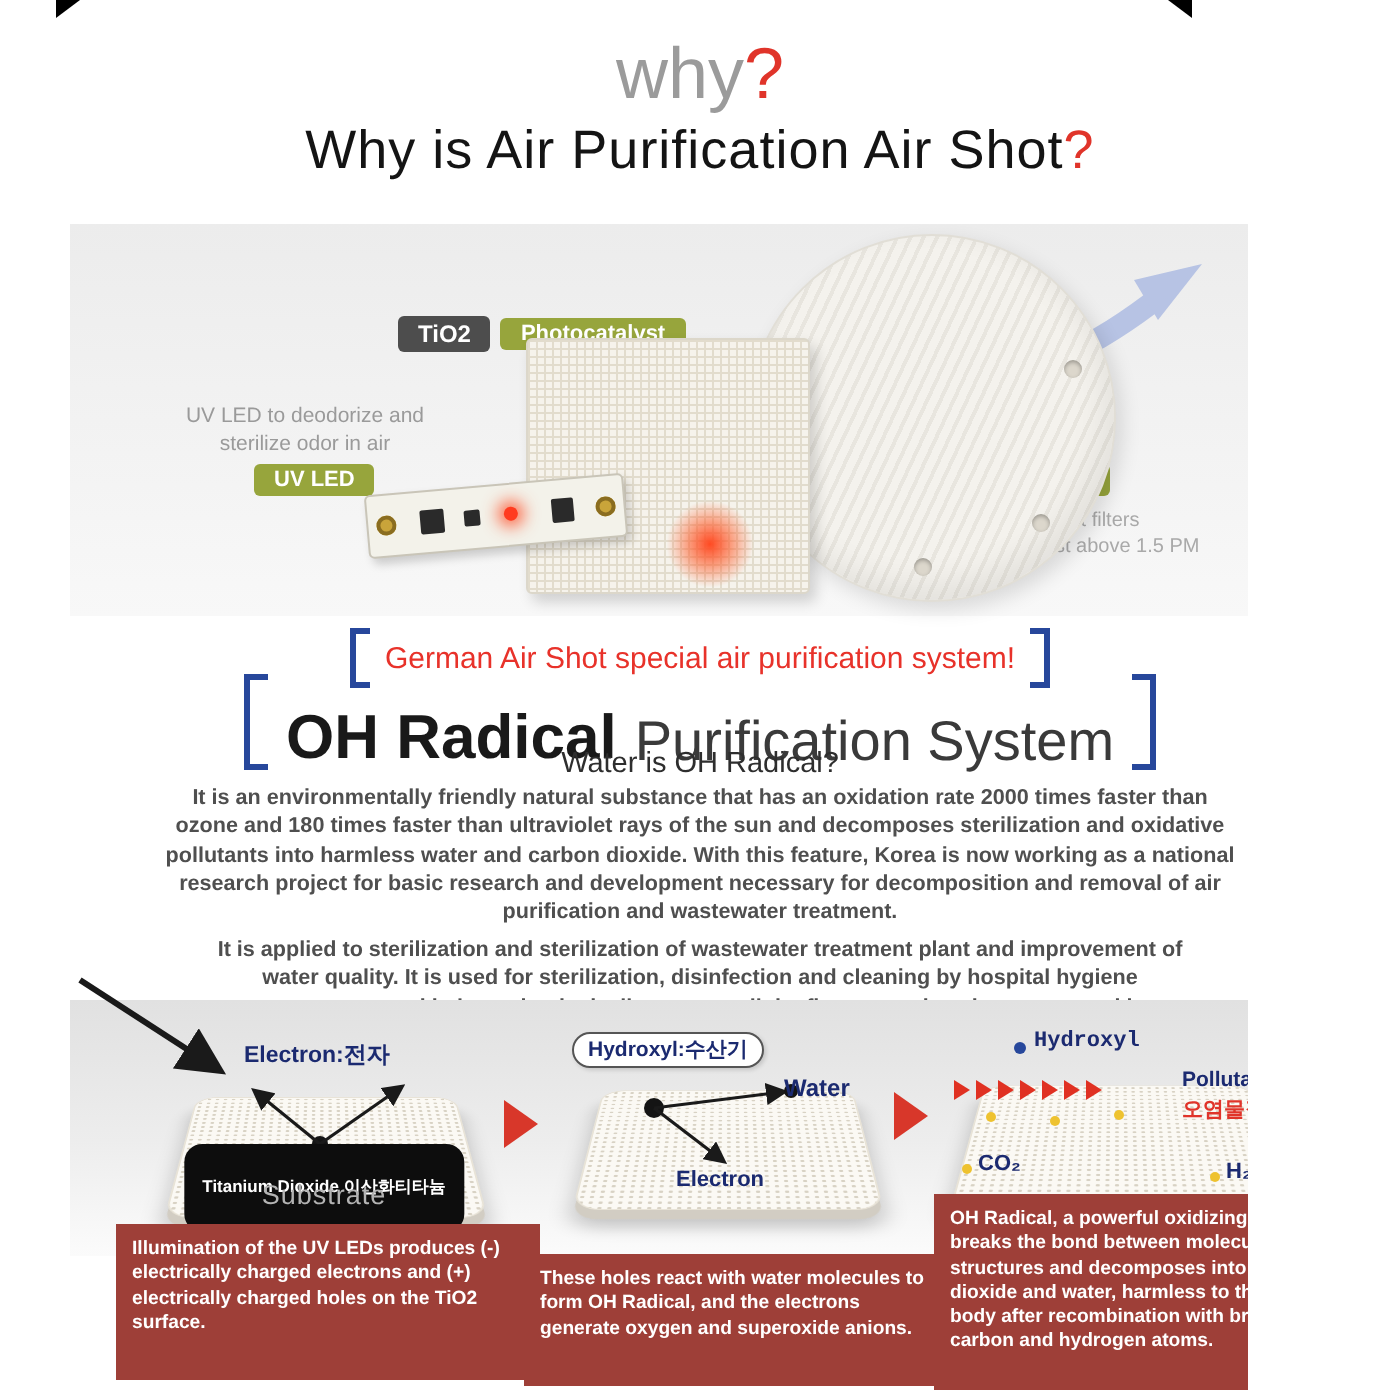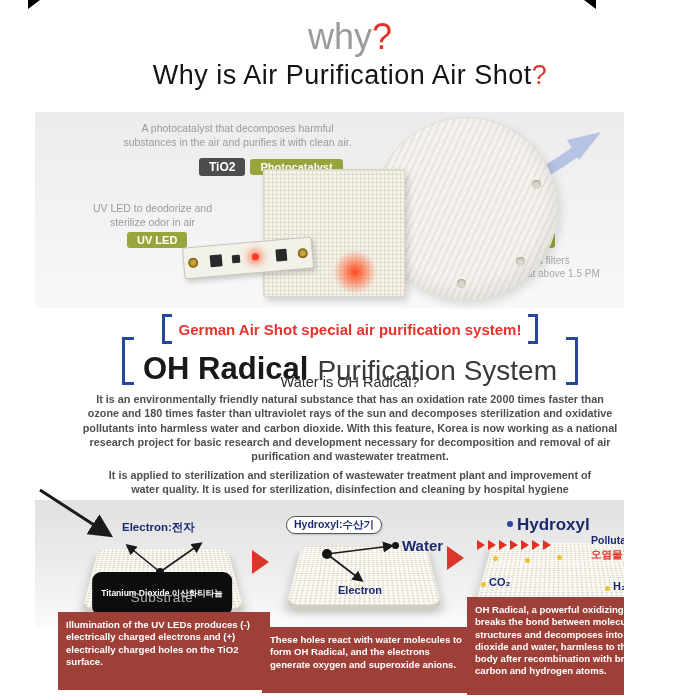--- a/index.html
+++ b/index.html
@@ -46,21 +46,21 @@
   .pcb{left:148px;top:130px;width:128px;height:30px;z-index:4;transform:rotate(-5deg);
        background:#f3f2ea;border:1px solid #c9c5b8;border-radius:3px;box-shadow:2px 3px 5px rgba(0,0,0,.18);}
   .pad{position:absolute;width:10px;height:10px;border-radius:50%;background:#c9a43a;
        box-shadow:inset 0 0 0 2px #8a6d20;}
   .chip{position:absolute;background:#2a2a2a;border-radius:1px;}
   .led{position:absolute;width:7px;height:7px;border-radius:50%;background:#ff3b1f;
        box-shadow:0 0 8px 3px rgba(255,70,30,.8);}
 
   
   .banner{left:0;top:314px;width:700px;display:flex;justify-content:center;align-items:center;gap:7px;}
-  .banner-text{color:#e8322a;font-size:15px;font-weight:bold;}
+  .banner-text{color:#e8322a;font-size:15px;font-weight:normal;}
   .brk{width:7px;height:24px;border:3px solid #27479b;}
   .brk.l{border-right:none;} .brk.r{border-left:none;}
   .sys-title{left:0;top:337px;width:700px;display:flex;justify-content:center;align-items:flex-end;gap:9px;}
   .brk-big{width:9px;height:42px;border:3px solid #27479b;margin-bottom:2px;}
   .brk-big.l{border-right:none;} .brk-big.r{border-left:none;}
   .sys-strong{font-size:31px;font-weight:bold;color:#191919;}
   .sys-light{font-size:28px;color:#3a3a3a;}
   .question{left:0;top:374px;width:700px;text-align:center;font-size:14.5px;color:#2e2e2e;}
   .para{font-size:10.8px;font-weight:bold;color:#4f4f4f;line-height:1.32;text-align:center;}
   .para1{left:80px;top:392px;width:540px;}
@@ -108,21 +108,20 @@
   <div class="corner r"></div>
 
   <div class="abs why-line">
     <span class="why-word">why</span><span class="red">?</span>
   </div>
   <div class="abs title-line">
     <span>Why is Air Purification Air Shot</span><span class="red">?</span>
   </div>
 
   <div class="abs hero">
-    <div class="abs note" style="left:85px;top:10px;width:235px;">A photocatalyst that decomposes harmful substances in the air and purifies it with clean air.</div>
     <div class="abs badge-row" style="left:120px;top:46px;padding-left:44px;">
       <span class="badge dark">TiO2</span>
       <span class="badge green">Photocatalyst</span>
     </div>
 
     <div class="abs note" style="left:45px;top:90px;width:145px;">UV LED to deodorize and sterilize odor in air</div>
     <div class="abs" style="left:92px;top:118px;">
       <span class="badge green">UV LED</span>
     </div>
 
@@ -211,30 +210,30 @@
       <defs>
         <marker id="mk2" markerWidth="7" markerHeight="7" refX="5" refY="3.5" orient="auto">
           <path d="M0,0 L7,3.5 L0,7 Z" fill="#1a1a1a"></path>
         </marker>
       </defs>
       <circle cx="24" cy="16" r="5" fill="#141414"></circle>
       <line x1="24" y1="16" x2="88" y2="8" stroke="#1a1a1a" stroke-width="1.6" marker-end="url(#mk2)"></line>
       <line x1="24" y1="16" x2="58" y2="42" stroke="#1a1a1a" stroke-width="1.6" marker-end="url(#mk2)"></line>
     </svg>
     <div class="kdot" style="left:114px;top:34px;"></div>
-    <div class="abs navy" style="left:124px;top:29px;font-size:15px;">Water</div>
+    <div class="abs navy" style="left:114px;top:29px;font-size:12px;">Water</div>
     <div class="abs navy" style="left:60px;top:76px;font-size:11px;">Electron</div>
   </div>
 
   <div class="step-arrow" style="left:447px;top:546px;"></div>
 
   <div class="slab-wrap" style="left:465px;top:500px;width:185px;height:118px;">
     <div class="slab" style="left:10px;top:-30px;width:165px;height:132px;"></div>
     <div class="bdot" style="left:42px;top:21px;"></div>
-    <div class="abs navy" style="left:52px;top:15px;font-size:17px;">Hydroxyl</div>
+    <div class="abs navy" style="left:52px;top:15px;font-size:11px;font-family:Liberation Mono, monospace;">Hydroxyl</div>
     <div class="arrow-row" style="left:12px;top:40px;">
       <div class="mini-arrow"></div>
         <div class="mini-arrow"></div>
         <div class="mini-arrow"></div>
       <div class="mini-arrow"></div>
         <div class="mini-arrow"></div>
         <div class="mini-arrow"></div>
       <div class="mini-arrow"></div>
     </div>
     <div class="ydot" style="left:28px;top:56px;"></div>

